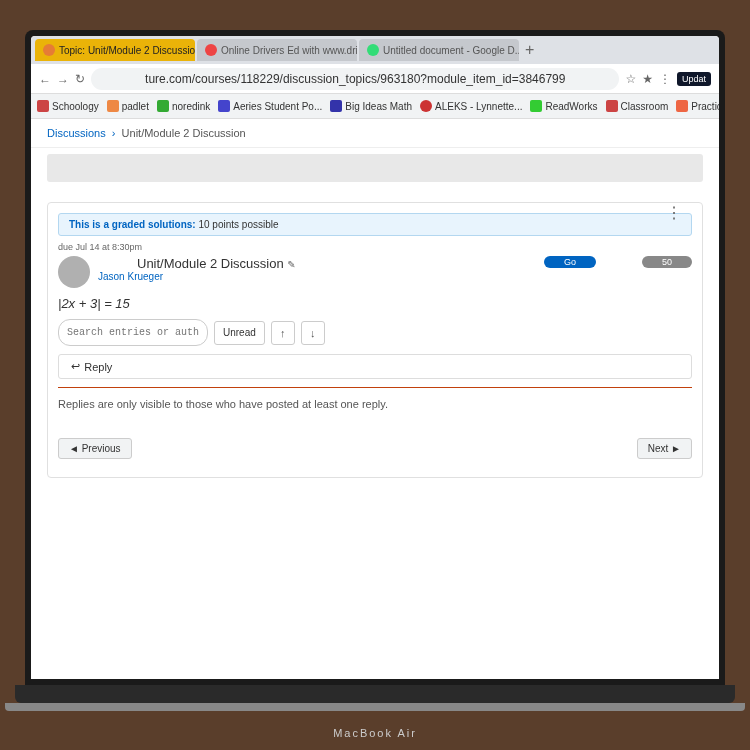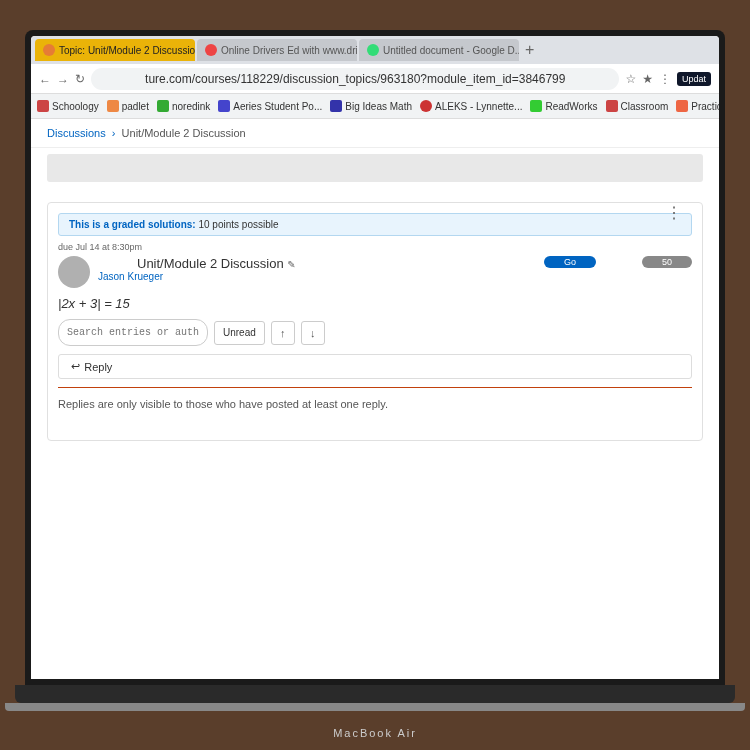--- a/index.html
+++ b/index.html
@@ -496,20 +496,24 @@
             <button class="filter-btn">↓</button>
           </div>
 
           <button class="reply-btn">
             <span>↩</span>
             <span>Reply</span>
           </button>
 
           <div class="replies-notice">Replies are only visible to those who have posted at least one reply.</div>
 
+          <div class="pagination">
+            <button class="prev-btn">◄ Previous</button>
+            <button class="next-btn">Next ►</button>
+          </div>
 
         </div>
       </div>
     </div>
 
   </div>
 </div>
 
 <div class="laptop-base"></div>
 <div class="laptop-chin"></div>

